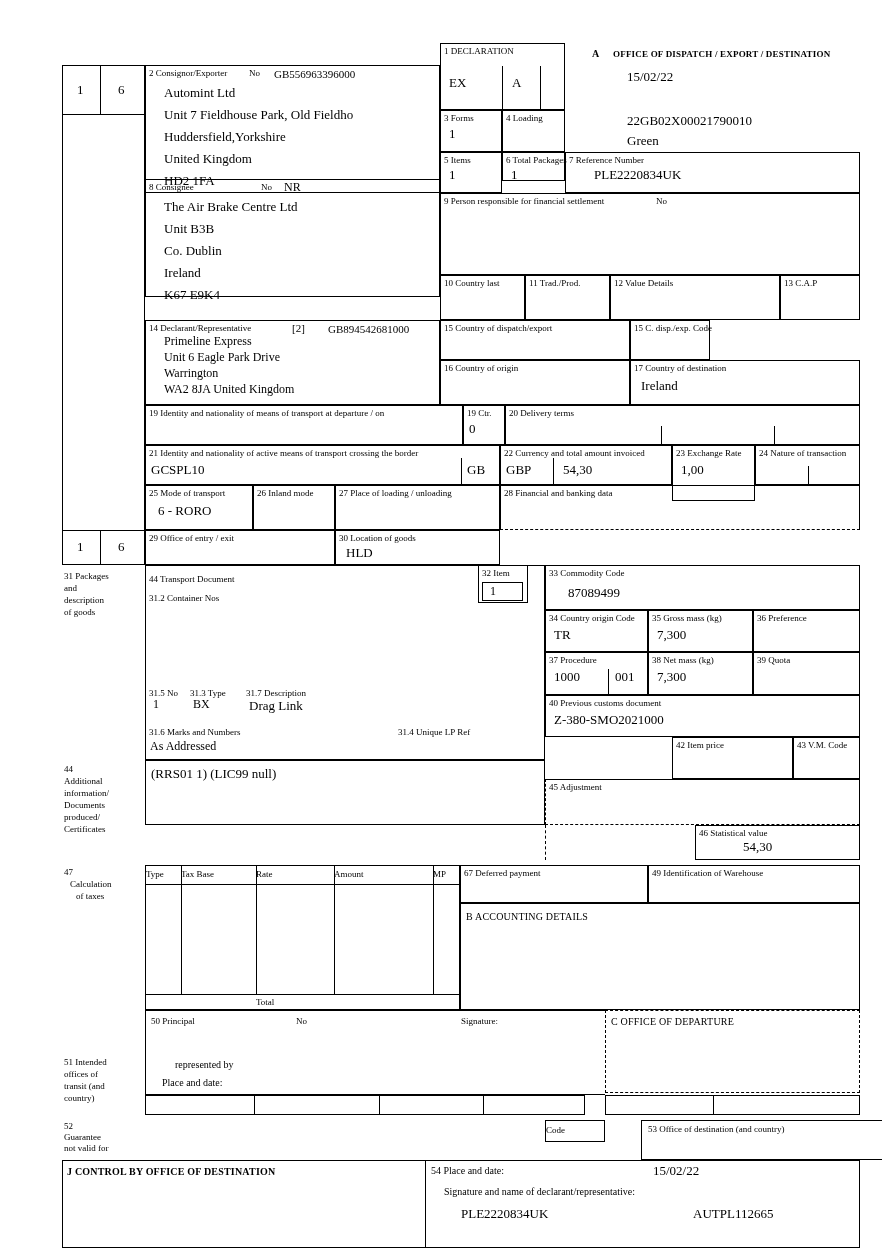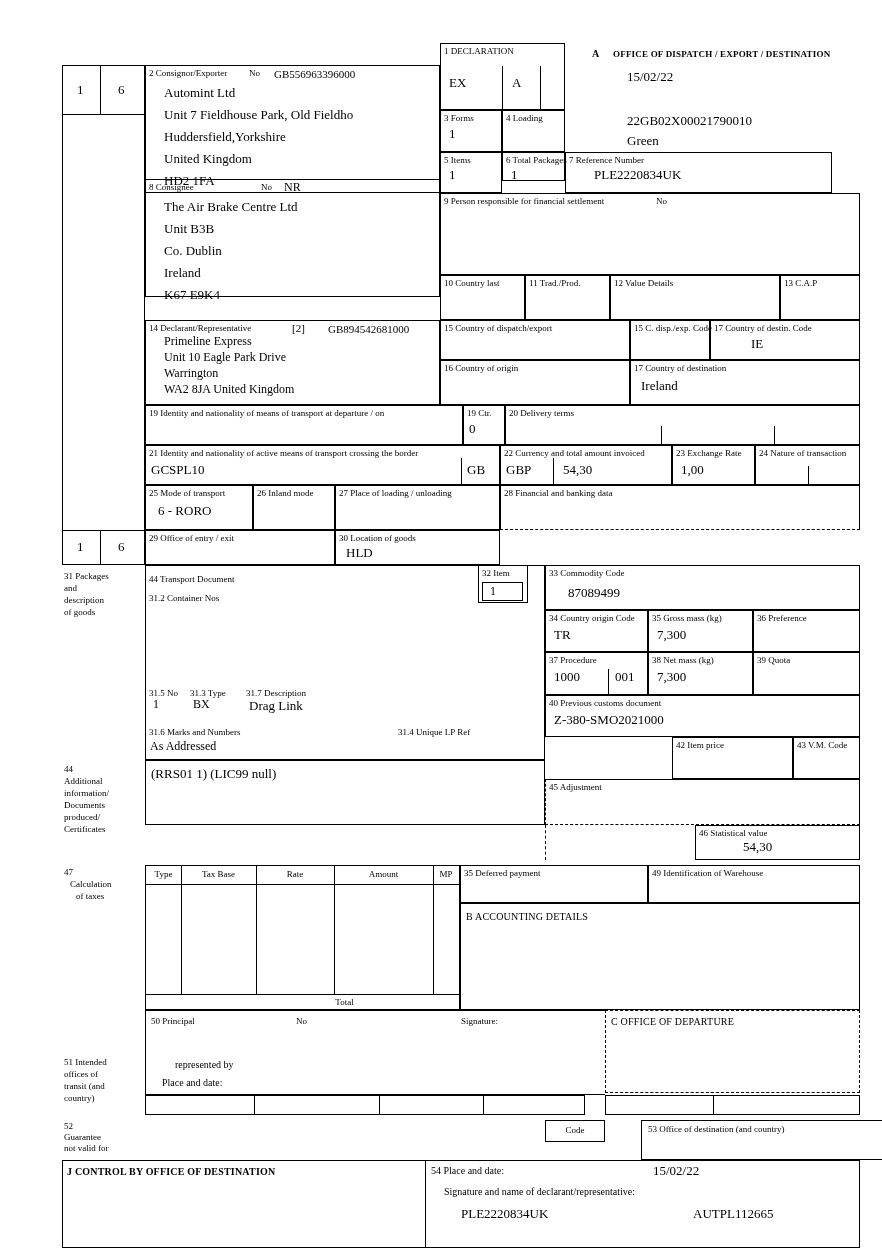--- a/index.html
+++ b/index.html
@@ -8,21 +8,21 @@
   .bx{position:absolute;border:1px solid #000;box-sizing:border-box;}
   .lb{position:absolute;left:3px;top:2px;font-size:9px;line-height:10px;white-space:nowrap;}
   .vl{position:absolute;font-size:13px;line-height:14px;white-space:nowrap;}
   .v12{font-size:12px;}
   .v11{font-size:11px;}
   .sec{position:absolute;font-size:10px;font-weight:bold;letter-spacing:.2px;white-space:nowrap;}
   .mg{position:absolute;font-size:9px;line-height:12px;white-space:nowrap;}
   .vln{position:absolute;width:1px;background:#000;}
   .hln{position:absolute;height:1px;background:#000;}
   .vld{position:absolute;width:0;border-left:1px dashed #000;}
-  .ctr{text-align:center;}
+  .ctr{}
 </style>
 </head>
 <body>
 
 <div class="form">
 
   <div class="bx" style="left:62px;top:65px;width:39px;height:50px">
     <span class="vl" style="left:14px;top:17px">1</span>
   </div>
   <div class="bx" style="left:100px;top:65px;width:45px;height:50px">
@@ -69,21 +69,21 @@
     <span class="lb">4 Loading</span>
   </div>
   <div class="bx" style="left:440px;top:152px;width:62px;height:41px">
     <span class="lb">5 Items</span>
     <span class="vl" style="left:8px;top:15px">1</span>
   </div>
   <div class="bx" style="left:502px;top:152px;width:63px;height:29px">
     <span class="lb">6 Total Packages</span>
     <span class="vl" style="left:8px;top:15px">1</span>
   </div>
-  <div class="bx" style="left:565px;top:152px;width:267px;height:41px">
+  <div class="bx" style="left:565px;top:152px;width:295px;height:41px">
     <span class="lb">7 Reference Number</span>
     <span class="vl" style="left:28px;top:15px">PLE2220834UK</span>
   </div>
 
   <div class="bx" style="left:145px;top:179px;width:295px;height:118px">
     <span class="lb">8 Consignee</span>
     <span class="lb" style="left:115px;top:2px">No</span>
     <span class="vl v12" style="left:138px;top:0px">NR</span>
     <span class="vl" style="left:18px;top:20px">The Air Brake Centre Ltd</span>
     <span class="vl" style="left:18px;top:42px">Unit B3B</span>
@@ -107,34 +107,30 @@
   </div>
   <div class="bx" style="left:780px;top:275px;width:80px;height:45px">
     <span class="lb">13 C.A.P</span>
   </div>
 
   <div class="bx" style="left:145px;top:320px;width:295px;height:85px">
     <span class="lb">14 Declarant/Representative</span>
     <span class="vl v11" style="left:146px;top:0px">[2]</span>
     <span class="vl v11" style="left:182px;top:1px">GB894542681000</span>
     <span class="vl v12" style="left:18px;top:13px">Primeline Express</span>
-    <span class="vl v12" style="left:18px;top:29px">Unit 10 Eagle Park Drive</span>
+    <span class="vl v12" style="left:18px;top:29px">Unit 6 Eagle Park Drive</span>
     <span class="vl v12" style="left:18px;top:45px">Warrington</span>
     <span class="vl v12" style="left:18px;top:61px">WA2 8JA United Kingdom</span>
   </div>
 
   <div class="bx" style="left:440px;top:320px;width:190px;height:40px">
     <span class="lb">15 Country of dispatch/export</span>
   </div>
   <div class="bx" style="left:630px;top:320px;width:80px;height:40px">
     <span class="lb">15 C. disp./exp. Code</span>
-  </div>
-  <div class="bx" style="left:710px;top:320px;width:150px;height:40px">
-    <span class="lb">17 Country of destin. Code</span>
-    <span class="vl" style="left:40px;top:16px">IE</span>
   </div>
   <div class="bx" style="left:440px;top:360px;width:190px;height:45px">
     <span class="lb">16 Country of origin</span>
   </div>
   <div class="bx" style="left:630px;top:360px;width:230px;height:45px">
     <span class="lb">17 Country of destination</span>
     <span class="vl" style="left:10px;top:18px">Ireland</span>
   </div>
 
   <div class="bx" style="left:145px;top:405px;width:318px;height:40px">
@@ -155,21 +151,21 @@
     <span class="vl" style="left:5px;top:17px">GCSPL10</span>
     <div class="vln" style="left:315px;top:12px;height:26px"></div>
     <span class="vl" style="left:321px;top:17px">GB</span>
   </div>
   <div class="bx" style="left:500px;top:445px;width:172px;height:40px">
     <span class="lb">22 Currency and total amount invoiced</span>
     <span class="vl" style="left:5px;top:17px">GBP</span>
     <div class="vln" style="left:52px;top:12px;height:26px"></div>
     <span class="vl" style="left:62px;top:17px">54,30</span>
   </div>
-  <div class="bx" style="left:672px;top:445px;width:83px;height:40px">
+  <div class="bx" style="left:672px;top:445px;width:83px;height:56px">
     <span class="lb">23 Exchange Rate</span>
     <span class="vl" style="left:8px;top:17px">1,00</span>
   </div>
   <div class="bx" style="left:755px;top:445px;width:105px;height:40px">
     <span class="lb">24 Nature of transaction</span>
     <div class="vln" style="left:52px;top:20px;height:18px"></div>
   </div>
 
   <div class="bx" style="left:145px;top:485px;width:108px;height:45px">
     <span class="lb">25 Mode of transport</span>
@@ -293,21 +289,21 @@
     <div class="hln" style="left:0;top:18px;width:313px"></div>
     <div class="vln" style="left:35px;top:0;height:128px"></div>
     <div class="vln" style="left:110px;top:0;height:128px"></div>
     <div class="vln" style="left:188px;top:0;height:128px"></div>
     <div class="vln" style="left:287px;top:0;height:128px"></div>
     <div class="hln" style="left:0;top:128px;width:313px"></div>
     <span class="lb ctr" style="left:110px;top:131px;width:177px">Total</span>
   </div>
 
   <div class="bx" style="left:460px;top:865px;width:188px;height:38px">
-    <span class="lb">35 Deferred payment</span>
+    <span class="lb">67 Deferred payment</span>
   </div>
   <div class="bx" style="left:648px;top:865px;width:212px;height:38px">
     <span class="lb">49 Identification of Warehouse</span>
   </div>
   <div class="bx" style="left:460px;top:903px;width:400px;height:107px">
     <span class="sec" style="left:5px;top:7px;font-weight:normal">B ACCOUNTING DETAILS</span>
   </div>
 
   <div class="bx" style="left:145px;top:1010px;width:460px;height:85px;border-right:none">
     <span class="lb" style="left:5px;top:5px">50 Principal</span>

